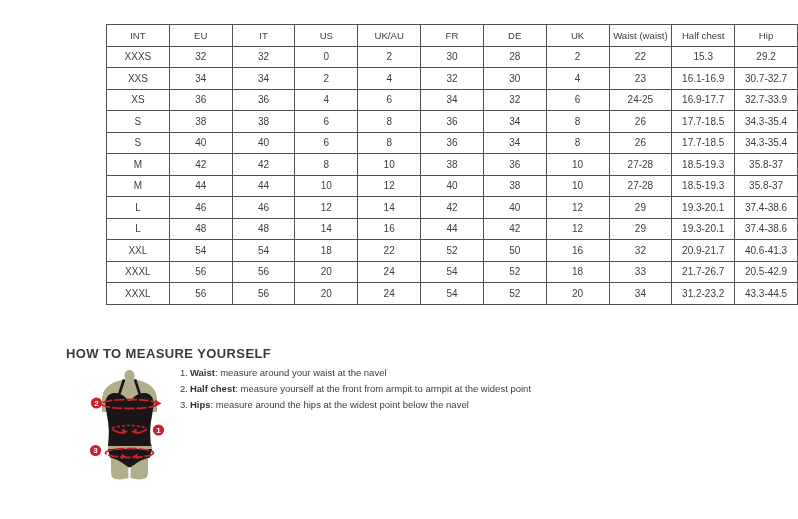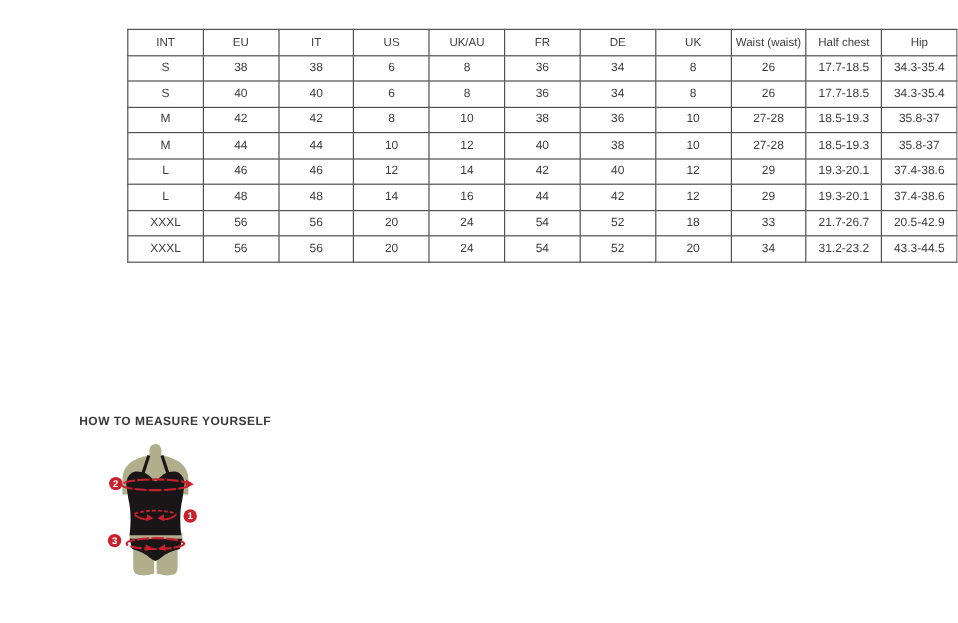--- a/index.html
+++ b/index.html
@@ -40,21 +40,21 @@
     overflow: hidden;
   }
   table.size-table th {
     font-size: 9.6px;
   }
   .measure-title {
     position: absolute;
     left: 66px;
     top: 346px;
     margin: 0;
-    font-size: 10px;
+    font-size: 13px;
     font-weight: bold;
     letter-spacing: 0.4px;
     color: #3a3a3c;
   }
   .figure-wrap {
     position: absolute;
     left: 85px;
     top: 368px;
     width: 90px;
     height: 115px;
@@ -94,20 +94,59 @@
           <th>FR</th>
           <th>DE</th>
           <th>UK</th>
           <th>Waist (waist)</th>
           <th>Half chest</th>
           <th>Hip</th>
         </tr>
     </thead>
     <tbody id="table-body">
         <tr>
+          <td>XXXS</td>
+          <td>32</td>
+          <td>32</td>
+          <td>0</td>
+          <td>2</td>
+          <td>30</td>
+          <td>28</td>
+          <td>2</td>
+          <td>22</td>
+          <td>15.3</td>
+          <td>29.2</td>
+        </tr>
+        <tr>
+          <td>XXS</td>
+          <td>34</td>
+          <td>34</td>
+          <td>2</td>
+          <td>4</td>
+          <td>32</td>
+          <td>30</td>
+          <td>4</td>
+          <td>23</td>
+          <td>16.1-16.9</td>
+          <td>30.7-32.7</td>
+        </tr>
+        <tr>
+          <td>XS</td>
+          <td>36</td>
+          <td>36</td>
+          <td>4</td>
+          <td>6</td>
+          <td>34</td>
+          <td>32</td>
+          <td>6</td>
+          <td>24-25</td>
+          <td>16.9-17.7</td>
+          <td>32.7-33.9</td>
+        </tr>
+        <tr>
           <td>S</td>
           <td>38</td>
           <td>38</td>
           <td>6</td>
           <td>8</td>
           <td>36</td>
           <td>34</td>
           <td>8</td>
           <td>26</td>
           <td>17.7-18.5</td>
@@ -172,20 +211,33 @@
           <td>14</td>
           <td>16</td>
           <td>44</td>
           <td>42</td>
           <td>12</td>
           <td>29</td>
           <td>19.3-20.1</td>
           <td>37.4-38.6</td>
         </tr>
         <tr>
+          <td>XXL</td>
+          <td>54</td>
+          <td>54</td>
+          <td>18</td>
+          <td>22</td>
+          <td>52</td>
+          <td>50</td>
+          <td>16</td>
+          <td>32</td>
+          <td>20.9-21.7</td>
+          <td>40.6-41.3</td>
+        </tr>
+        <tr>
           <td>XXXL</td>
           <td>56</td>
           <td>56</td>
           <td>20</td>
           <td>24</td>
           <td>54</td>
           <td>52</td>
           <td>18</td>
           <td>33</td>
           <td>21.7-26.7</td>
@@ -253,15 +305,24 @@
         <text x="73.5" y="64.9" text-anchor="middle" font-size="8" font-weight="bold" fill="#ffffff" font-family="Liberation Sans, sans-serif">1</text>
       </g>
       <g>
         <circle cx="10.5" cy="82.5" r="5.6" fill="#c9202e"></circle>
         <text x="10.5" y="85.4" text-anchor="middle" font-size="8" font-weight="bold" fill="#ffffff" font-family="Liberation Sans, sans-serif">3</text>
       </g>
     </svg>
   </div>
 
   <ol class="steps">
+    <li>
+      <span class="num">1.</span><b>Waist</b><span>: measure around your waist at the navel</span>
+    </li>
+    <li>
+      <span class="num">2.</span><b>Half chest</b><span>: measure yourself at the front from armpit to armpit at the widest point</span>
+    </li>
+    <li>
+      <span class="num">3.</span><b>Hips</b><span>: measure around the hips at the widest point below the navel</span>
+    </li>
   </ol>
 
 </div>
 
 </body></html>

